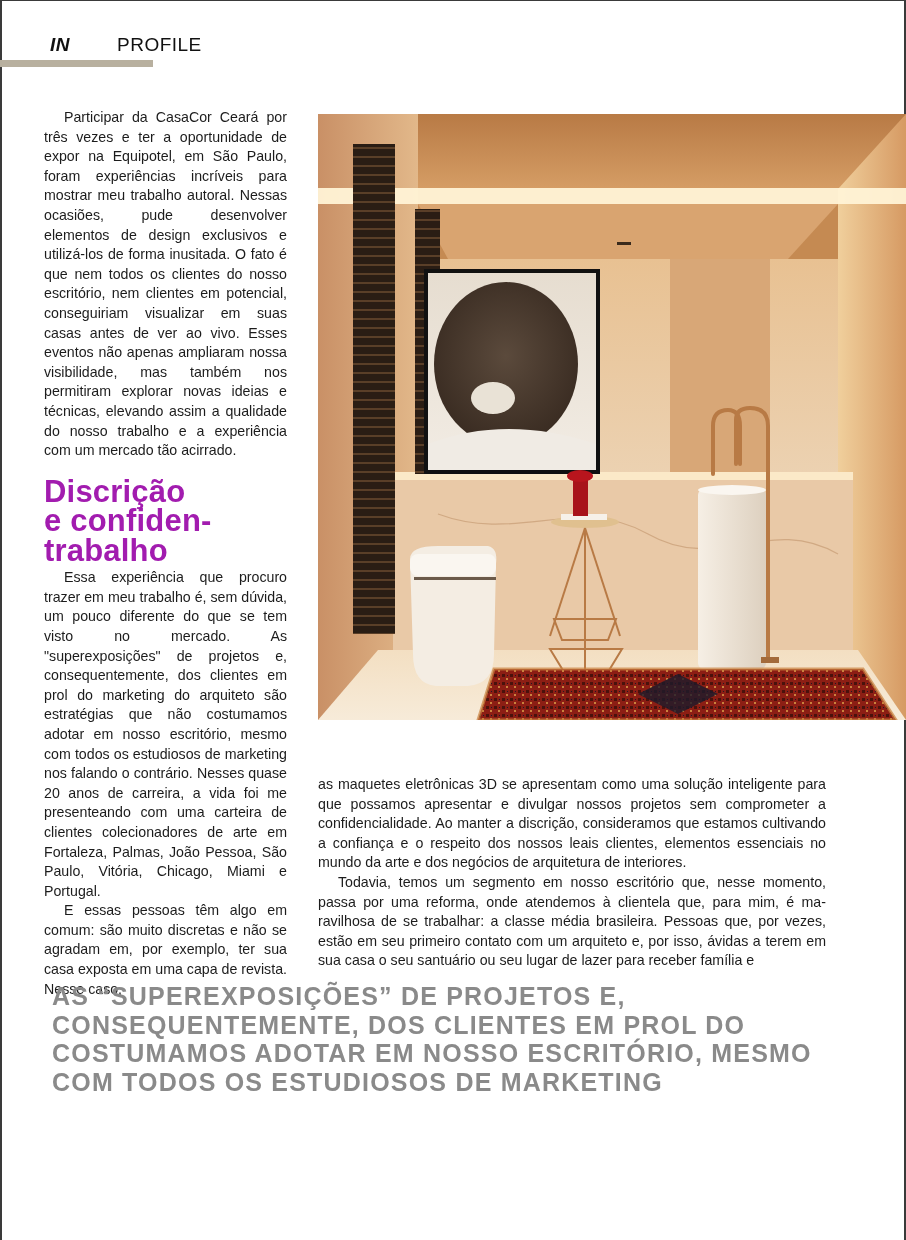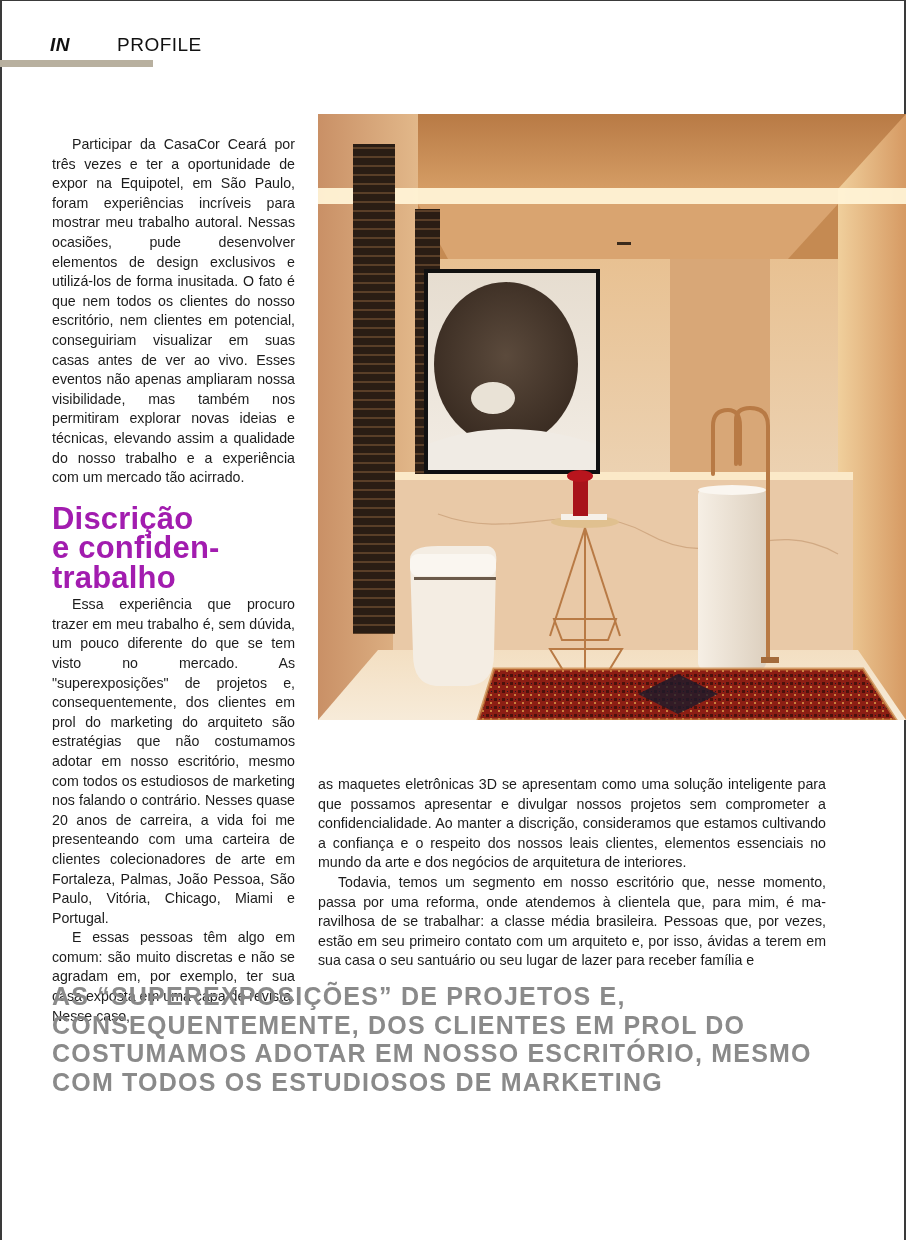--- a/index.html
+++ b/index.html
@@ -8,21 +8,21 @@
 
     .page-border-left { position: absolute; left: 0; top: 0; width: 2px; height: 1240px; background: #3a3a3a; }
     .page-border-top { position: absolute; left: 0; top: 0; width: 906px; height: 1px; background: #3a3a3a; }
     .page-border-right { position: absolute; right: 0; top: 0; width: 2px; height: 1240px; background: #3a3a3a; }
 
     .section-header { position: absolute; left: 50px; top: 34px; font-size: 19px; letter-spacing: 0.5px; line-height: 22px; color: #111; }
     .section-header .bold { font-weight: 700; font-style: italic; }
     .section-header .light { font-weight: 400; padding-left: 47px; }
     .section-bar { position: absolute; left: 0; top: 60px; width: 153px; height: 7px; background: #b8b09f; }
 
-    .col-left { position: absolute; left: 52px; top: 108px; width: 243px; margin-top: 27px; }
+    .col-left { position: absolute; left: 44px; top: 108px; width: 243px; }
     .body-text { font-size: 14.2px; line-height: 19.6px; text-align: justify; color: #1c1c1c; hyphens: manual; }
     .body-text p { text-indent: 20px; }
     .heading { font-size: 31px; line-height: 29.5px; font-weight: 700; color: #a21caf; margin: 16px 0 3px 0; letter-spacing: 0.2px; }
 
     .col-right { position: absolute; left: 318px; top: 748px; width: 508px; margin-top: 27px; }
 
     .photo { position: absolute; left: 318px; top: 114px; width: 588px; height: 606px; overflow: hidden; background: #c58a52; }
     .photo svg { display: block; width: 100%; height: 100%; }
 
     .pullquote { position: absolute; left: 52px; top: 982px; width: 800px; font-size: 25px; line-height: 28.6px; font-weight: 700; color: #8a8a8a; letter-spacing: 1.2px; text-transform: uppercase; }

